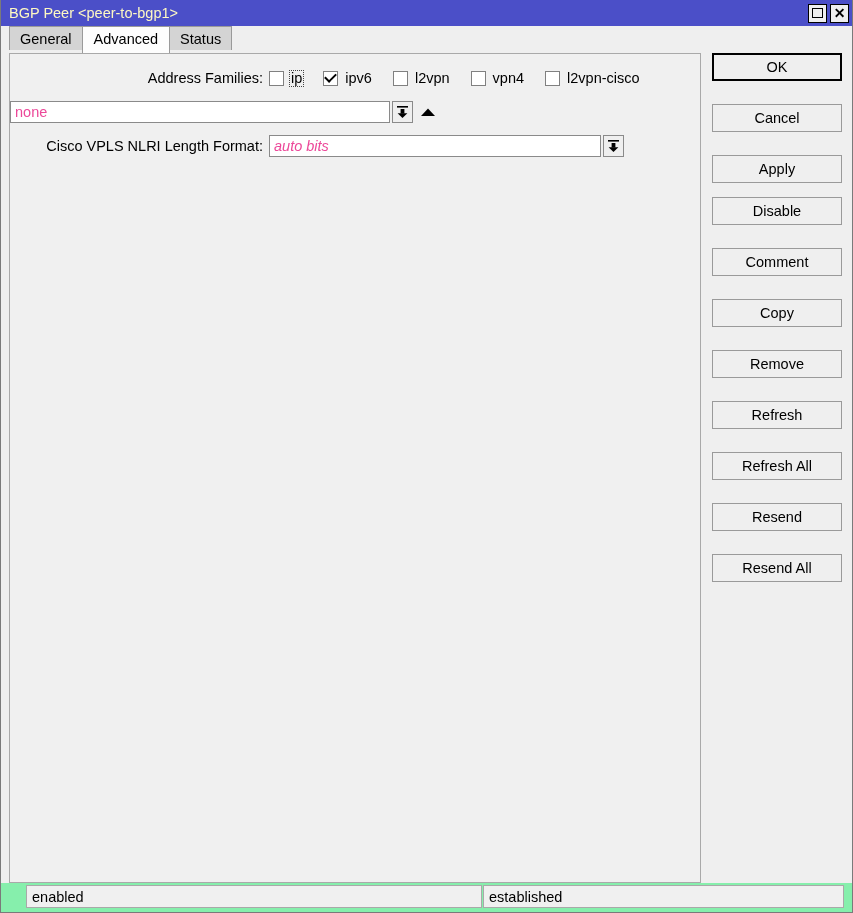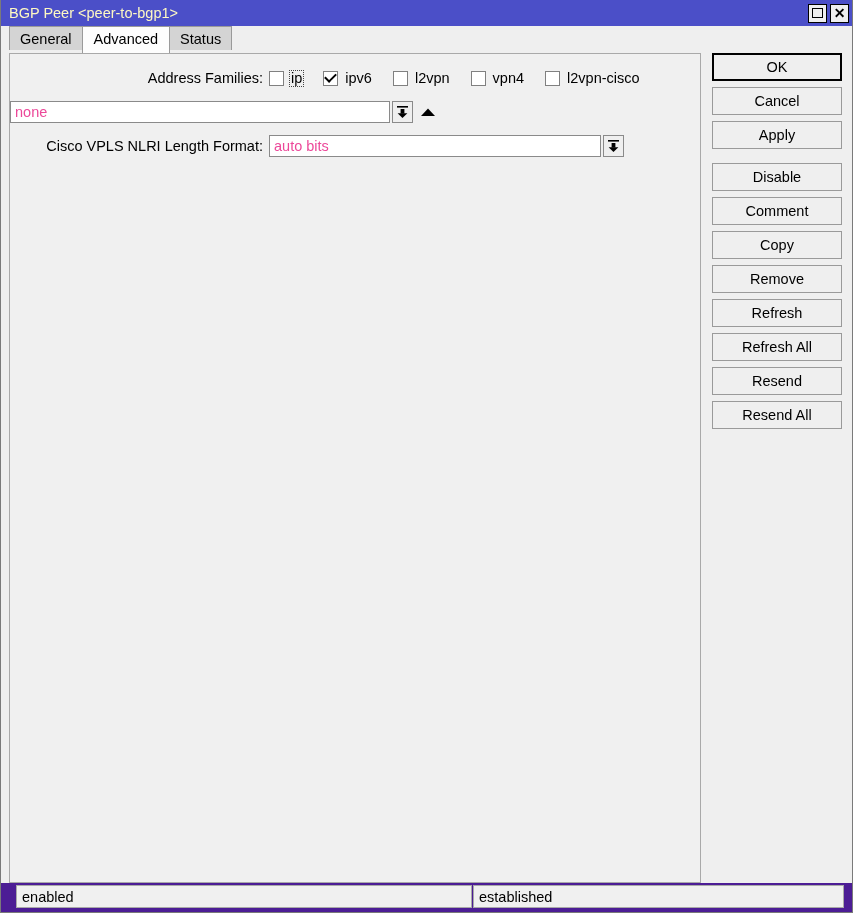--- a/index.html
+++ b/index.html
@@ -196,21 +196,21 @@
     box-sizing: border-box;
     display: flex;
     align-items: center;
     padding: 0 4px;
     font-size: 14.5px;
     color: #ec4899;
     white-space: nowrap;
     overflow: hidden;
   }
   #field-update { width: 380px; }
-  #field-nlri   { width: 332px; }
+  #field-nlri   { width: 332px; font-style: italic; }
 
   .dropbtn {
     width: 21px;
     height: 22px;
     background: #efefef;
     border: 1px solid #8a8a8a;
     box-sizing: border-box;
     margin-left: 2px;
     display: flex;
     align-items: center;
@@ -246,39 +246,39 @@
     min-height: 28px;
     background: #efefef;
     border: 1px solid #9a9a9a;
     box-sizing: border-box;
     font-family: "Liberation Sans", sans-serif;
     font-size: 14.5px;
     color: #000;
     display: flex;
     align-items: center;
     justify-content: center;
-    margin-bottom: 6px;
+    margin-bottom: 23px;
     cursor: default;
     white-space: nowrap;
     padding: 0;
   }
   .sbtn.default {
     border: 2px solid #000;
     font-size: 14.5px;
   }
   .sbtn.gapafter { margin-bottom: 14px; }
 
   
   #statusbar {
     height: 29px;
     min-height: 29px;
     display: flex;
-    padding: 2px 8px 4px 15px;
-    box-sizing: border-box;
-    background: #4c1d95;
+    padding: 2px 8px 4px 25px;
+    box-sizing: border-box;
+    background: #86efac;
   }
   .statuspane {
     background: #f0f0f0;
     border: 1px solid #a9a9a9;
     box-sizing: border-box;
     display: flex;
     align-items: center;
     padding-left: 5px;
     font-size: 14.5px;
     color: #000;

